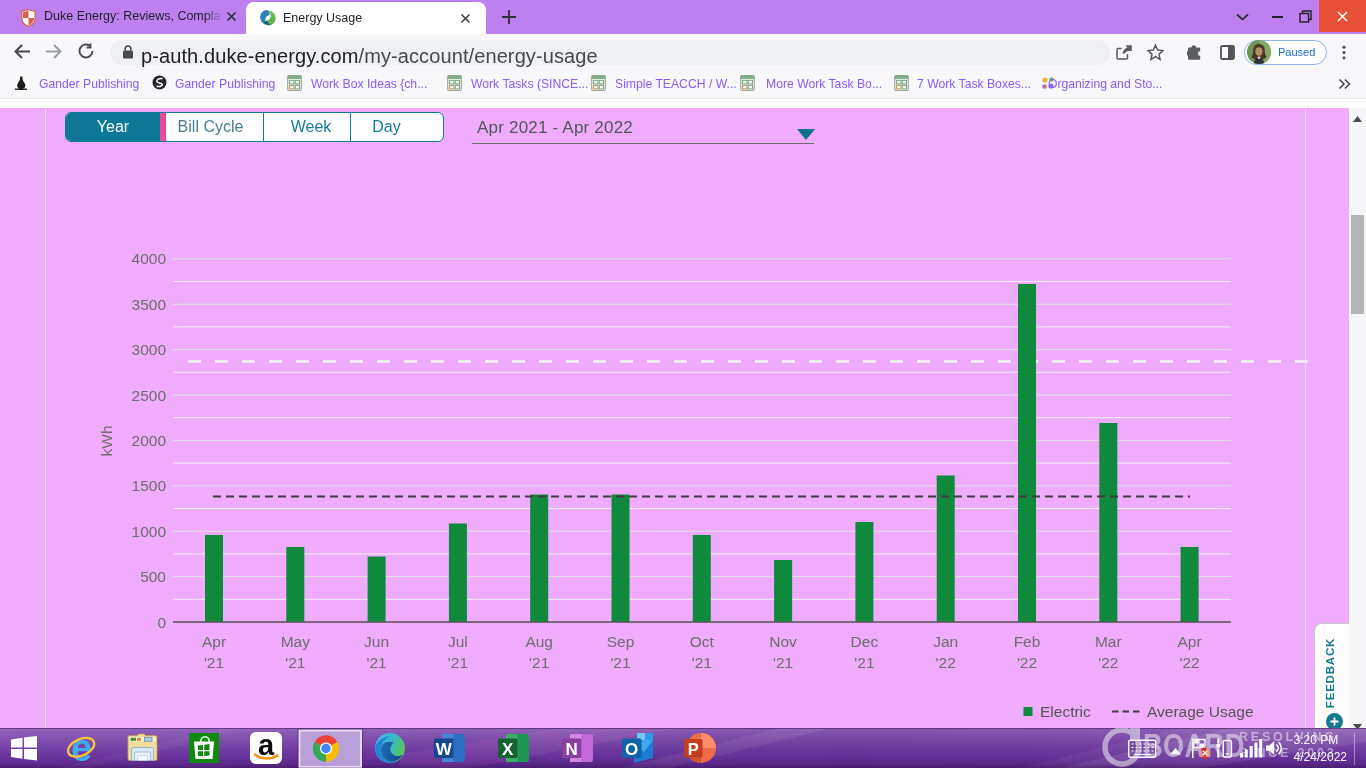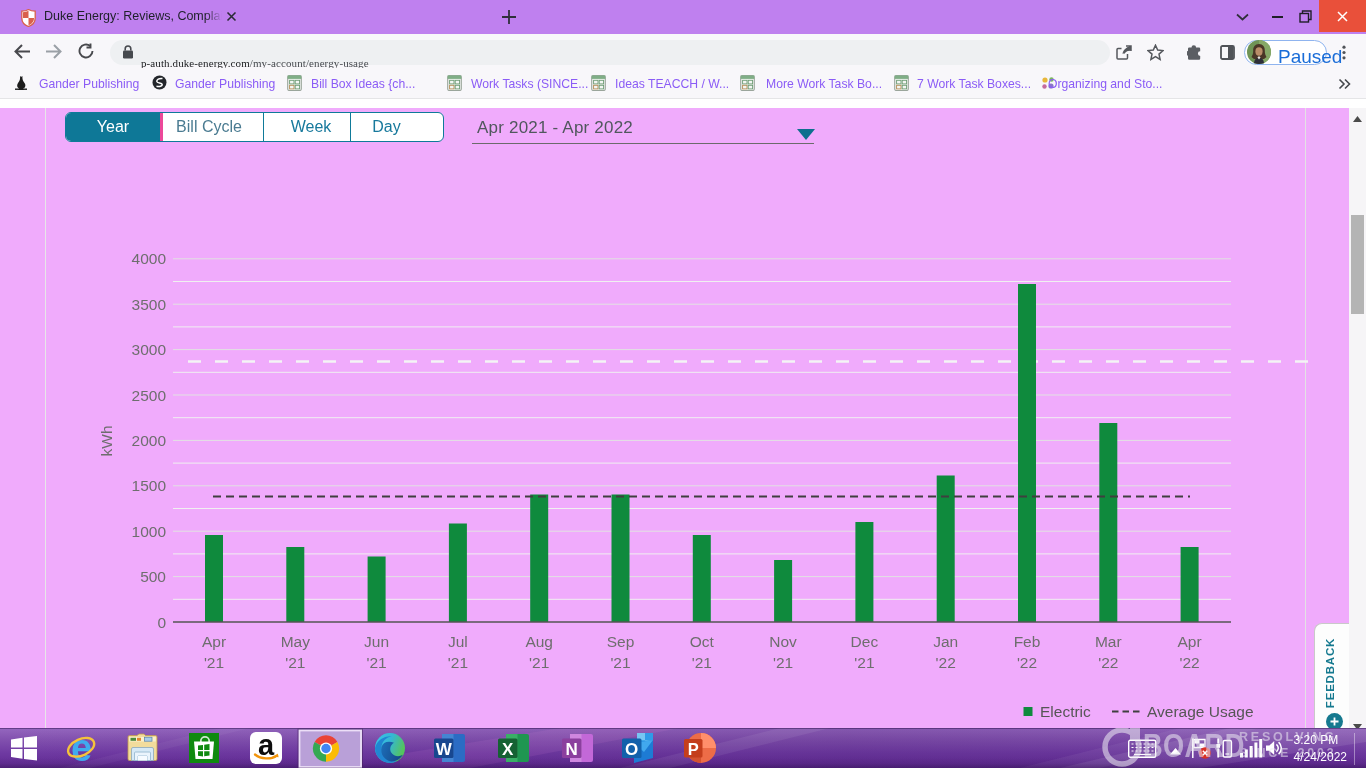--- a/index.html
+++ b/index.html
@@ -11,37 +11,37 @@
   
   #tabbar { position:absolute; left:0; top:0; width:1366px; height:34px; background:#bf80ef; }
   #activetab { position:absolute; left:246px; top:2px; width:240px; height:32px;
     background:#fff; border-radius:8px 8px 0 0; }
   .tabtitle { position:absolute; font-size:12.5px; color:#1e2029; white-space:nowrap; overflow:hidden; }
 
   
   #toolbar { position:absolute; left:0; top:34px; width:1366px; height:34px; background:#f8f7fa; }
   #omnibox { position:absolute; left:110px; top:40px; width:1000px; height:25px;
     background:#eef0f2; border-radius:13px; }
-  #urltext { position:absolute; left:141px; top:57px; font-size:11px; color:#202124; letter-spacing:0.1px;font-family:Liberation Serif, serif; }
+  #urltext { position:absolute; left:141px; top:45px; font-size:20px; color:#202124; letter-spacing:0.1px; }
 
   
   #bookbar { position:absolute; left:0; top:68px; width:1366px; height:31px; background:#f8f7fa; }
   .bm { position:absolute; top:77px; font-size:12.2px; color:#8b5cf6; white-space:nowrap; }
 
   
   #page { position:absolute; left:0; top:108px; width:1366px; height:629px; background:#f0abfc; }
   #vline-l { position:absolute; left:45px; top:0; width:1px; height:629px; background:#e7e7e7; }
   #vline-r { position:absolute; left:1305px; top:0; width:1px; height:629px; background:#e3e3e3; }
 
   
   #tabgroup { position:absolute; left:65px; top:4px; width:379px; height:30px;
     border:1px solid #0f7a99; border-radius:6px; background:#fff; }
   .ptab { position:absolute; top:0; height:28px; line-height:28px; text-align:center; font-size:16px; }
   #ptab-year { left:0; width:94px; background:#0e7897; color:#fff; border-radius:5px 0 0 5px; }
-  #ptab-bill { left:94px; width:95px; color:#4a7b91; border-left:3px solid #ec4899; }
+  #ptab-bill { left:94px; width:95px; color:#4a7b91; border-left:6px solid #ec4899; }
   #ptab-week { left:189px; width:95px; color:#17799c; border-left:1px solid #0f7a99;margin-left:8px; }
   #ptab-day  { left:284px; width:72px; color:#17799c; border-left:1px solid #0f7a99; }
 
   #dropdown { position:absolute; left:472px; top:5px; width:342px; height:31px; border-bottom:1px solid #6b6b6b; }
   #ddtext { position:absolute; left:5px; top:5px; font-size:17px; color:#50575d; letter-spacing:0.2px; }
 
   
   #feedback { position:absolute; left:1314px; top:515px; width:36px; height:114px;
     background:#fdfdfd; border-left:1px solid #c9c9c9; border-top:1px solid #c9c9c9;
     border-radius:8px 0 0 0; }
@@ -68,20 +68,31 @@
       <path d="M7.5 0.5 C9.5 1.8 12 2.2 14.2 2.2 V9 C14.2 13.5 11 16.3 7.5 17.5 C4 16.3 0.8 13.5 0.8 9 V2.2 C3 2.2 5.5 1.8 7.5 0.5 Z" fill="#fff" stroke="#d9604c" stroke-width="1.3"></path>
       <path d="M2 3.2 C4 3.1 6 2.6 7.5 1.8 V9 H2 Z" fill="#d9604c"></path>
       <path d="M7.5 9 H13 V9.6 C13 12.6 10.6 15.2 7.5 16.4 Z" fill="#d9604c"></path>
     </svg>
     <div class="tabtitle" style="left:44px; top:9px; width:178px;
       -webkit-mask-image:linear-gradient(90deg,#000 91%,transparent)">Duke Energy: Reviews, Complaints</div>
     <svg class="abs" style="left:226px;top:11px" width="11" height="11">
         <path d="M1.5 1.5 L9.5 9.5 M9.5 1.5 L1.5 9.5" stroke="#2a2a35" stroke-width="1.6"></path>
       </svg>
 
+    <div id="activetab">
+      <svg class="abs" style="left:13px;top:7px" width="18" height="18" viewBox="0 0 18 18">
+        <path d="M8.5 1 C4 1 1 4.5 1.2 8.8 C1.4 13 5 16.3 9.2 16 C7 14.5 6 12.5 6.3 10.2 C6.6 8 8.2 6.4 10.5 6 C10.9 4 10.2 2.2 8.5 1 Z" fill="#2e7fb9"></path>
+        <path d="M9.5 16.6 C14 16.4 16.8 13 16.6 8.8 C16.4 4.6 13 1.5 8.8 1.7 C11 3.2 12 5.2 11.7 7.5 C11.4 9.7 9.8 11.3 7.5 11.7 C7.1 13.7 7.8 15.4 9.5 16.6 Z" fill="#62b84f"></path>
+        <path d="M5 13.5 C6.5 15.5 9 16.5 11.5 15.8 C9.5 14.9 8.3 13.4 8 11.6 C6.8 12.2 5.8 12.8 5 13.5 Z" fill="#184f86"></path>
+      </svg>
+      <div class="tabtitle" style="left:37px;top:9px;color:#1f1f26">Energy Usage</div>
+      <svg class="abs" style="left:214px;top:11px" width="11" height="11">
+          <path d="M1.5 1.5 L9.5 9.5 M9.5 1.5 L1.5 9.5" stroke="#3c3c46" stroke-width="1.6"></path>
+        </svg>
+    </div>
 
     <svg class="abs" style="left:501px;top:9px" width="16" height="16">
         <path d="M8 1v14M1 8h14" stroke="#2f2f3a" stroke-width="1.8"></path>
       </svg>
 
     <svg class="abs" style="left:1236px;top:13px" width="13" height="8">
         <path d="M1 1.5 L6.5 6.5 L12 1.5" stroke="#2f2f3a" stroke-width="1.7" fill="none"></path>
       </svg>
     <div class="abs" style="left:1272px;top:16px;width:11px;height:1.6px;background:#1f1f28"></div>
     <svg class="abs" style="left:1299px;top:10px" width="13" height="13">
@@ -138,21 +149,21 @@
       </defs>
     <g clip-path="url(#avc)">
       <rect width="24" height="24" fill="#6f9456"></rect>
       <rect x="12" width="12" height="24" fill="#86a867"></rect>
       <path d="M12 4 C8 4 6 7 6.2 10.5 C6.4 14 5 16 4.5 17 L7 19 H17 L19.5 17 C19 16 17.6 14 17.8 10.5 C18 7 16 4 12 4 Z" fill="#4a3626"></path>
       <ellipse cx="12" cy="11.5" rx="3.6" ry="4.2" fill="#b98d68"></ellipse>
       <path d="M7 24 C7 19.5 9 18 12 18 C15 18 17 19.5 17 24 Z" fill="#2e2e38"></path>
       <path d="M10.5 17.5 L12 19.5 L13.5 17.5 L12.8 16.5 H11.2 Z" fill="#e8e4de"></path>
     </g>
   </svg>
-  <div class="abs" style="left:1278px;top:45.5px;font-size:19px;color:#1a6dd8">Paused</div>
+  <div class="abs" style="left:1278px;top:45.5px;font-size:11px;color:#1a6dd8">Paused</div>
   <svg class="abs" style="left:1342px;top:45px" width="4" height="15">
       <circle cx="2" cy="2.2" r="1.6" fill="#505358"></circle>
       <circle cx="2" cy="7.5" r="1.6" fill="#505358"></circle>
       <circle cx="2" cy="12.8" r="1.6" fill="#505358"></circle>
     </svg>
 
   <div id="bookbar"></div>
   <svg class="abs" style="left:14px;top:75px" width="14" height="16" viewBox="0 0 14 16">
     <path d="M6 1 C6.5 4 5.5 6 4 8 C2.5 10.2 3 12.5 5 13.5 L4 15 H10 L9 13.5 C11.5 12.8 12 10 10.5 8 C9 6 8 4 8.5 1 C8 2 6.5 2 6 1 Z" fill="#1c1c1c"></path>
     <path d="M1 14.2 H13" stroke="#1c1c1c" stroke-width="1.4"></path>
@@ -164,39 +175,39 @@
   </svg>
   <div class="bm" style="left:175px">Gander Publishing</div>
   <svg class="abs" style="left:287px;top:74px" width="15" height="17" viewBox="0 0 15 17">
     <rect x="0.7" y="1.5" width="13.6" height="15" rx="1.5" fill="#f3f6f3" stroke="#9aa59b" stroke-width="1.1"></rect>
     <rect x="0.7" y="1.5" width="13.6" height="3.4" fill="#7fae86"></rect>
     <rect x="2.6" y="6.3" width="4.4" height="3.6" fill="none" stroke="#6d9c74" stroke-width="0.9"></rect>
     <rect x="8.2" y="6.3" width="4.4" height="3.6" fill="none" stroke="#6d9c74" stroke-width="0.9"></rect>
     <rect x="2.6" y="11.3" width="4.4" height="3.6" fill="none" stroke="#b48a54" stroke-width="0.9"></rect>
     <rect x="8.2" y="11.3" width="4.4" height="3.6" fill="none" stroke="#6d9c74" stroke-width="0.9"></rect>
   </svg>
-  <div class="bm" style="left:311px">Bill Box Ideas {ch...</div>
+  <div class="bm" style="left:311px">Work Box Ideas {ch...</div>
   <svg class="abs" style="left:447px;top:74px" width="15" height="17" viewBox="0 0 15 17">
     <rect x="0.7" y="1.5" width="13.6" height="15" rx="1.5" fill="#f3f6f3" stroke="#9aa59b" stroke-width="1.1"></rect>
     <rect x="0.7" y="1.5" width="13.6" height="3.4" fill="#7fae86"></rect>
     <rect x="2.6" y="6.3" width="4.4" height="3.6" fill="none" stroke="#6d9c74" stroke-width="0.9"></rect>
     <rect x="8.2" y="6.3" width="4.4" height="3.6" fill="none" stroke="#6d9c74" stroke-width="0.9"></rect>
     <rect x="2.6" y="11.3" width="4.4" height="3.6" fill="none" stroke="#b48a54" stroke-width="0.9"></rect>
     <rect x="8.2" y="11.3" width="4.4" height="3.6" fill="none" stroke="#6d9c74" stroke-width="0.9"></rect>
   </svg>
   <div class="bm" style="left:471px">Work Tasks (SINCE...</div>
   <svg class="abs" style="left:591px;top:74px" width="15" height="17" viewBox="0 0 15 17">
     <rect x="0.7" y="1.5" width="13.6" height="15" rx="1.5" fill="#f3f6f3" stroke="#9aa59b" stroke-width="1.1"></rect>
     <rect x="0.7" y="1.5" width="13.6" height="3.4" fill="#7fae86"></rect>
     <rect x="2.6" y="6.3" width="4.4" height="3.6" fill="none" stroke="#6d9c74" stroke-width="0.9"></rect>
     <rect x="8.2" y="6.3" width="4.4" height="3.6" fill="none" stroke="#6d9c74" stroke-width="0.9"></rect>
     <rect x="2.6" y="11.3" width="4.4" height="3.6" fill="none" stroke="#b48a54" stroke-width="0.9"></rect>
     <rect x="8.2" y="11.3" width="4.4" height="3.6" fill="none" stroke="#6d9c74" stroke-width="0.9"></rect>
   </svg>
-  <div class="bm" style="left:615px">Ideas TEACCH / W...</div>
+  <div class="bm" style="left:615px">Simple TEACCH / W...</div>
   <svg class="abs" style="left:740px;top:74px" width="15" height="17" viewBox="0 0 15 17">
     <rect x="0.7" y="1.5" width="13.6" height="15" rx="1.5" fill="#f3f6f3" stroke="#9aa59b" stroke-width="1.1"></rect>
     <rect x="0.7" y="1.5" width="13.6" height="3.4" fill="#7fae86"></rect>
     <rect x="2.6" y="6.3" width="4.4" height="3.6" fill="none" stroke="#6d9c74" stroke-width="0.9"></rect>
     <rect x="8.2" y="6.3" width="4.4" height="3.6" fill="none" stroke="#6d9c74" stroke-width="0.9"></rect>
     <rect x="2.6" y="11.3" width="4.4" height="3.6" fill="none" stroke="#b48a54" stroke-width="0.9"></rect>
     <rect x="8.2" y="11.3" width="4.4" height="3.6" fill="none" stroke="#6d9c74" stroke-width="0.9"></rect>
   </svg>
   <div class="bm" style="left:766px">More Work Task Bo...</div>
   <svg class="abs" style="left:894px;top:74px" width="15" height="17" viewBox="0 0 15 17">

